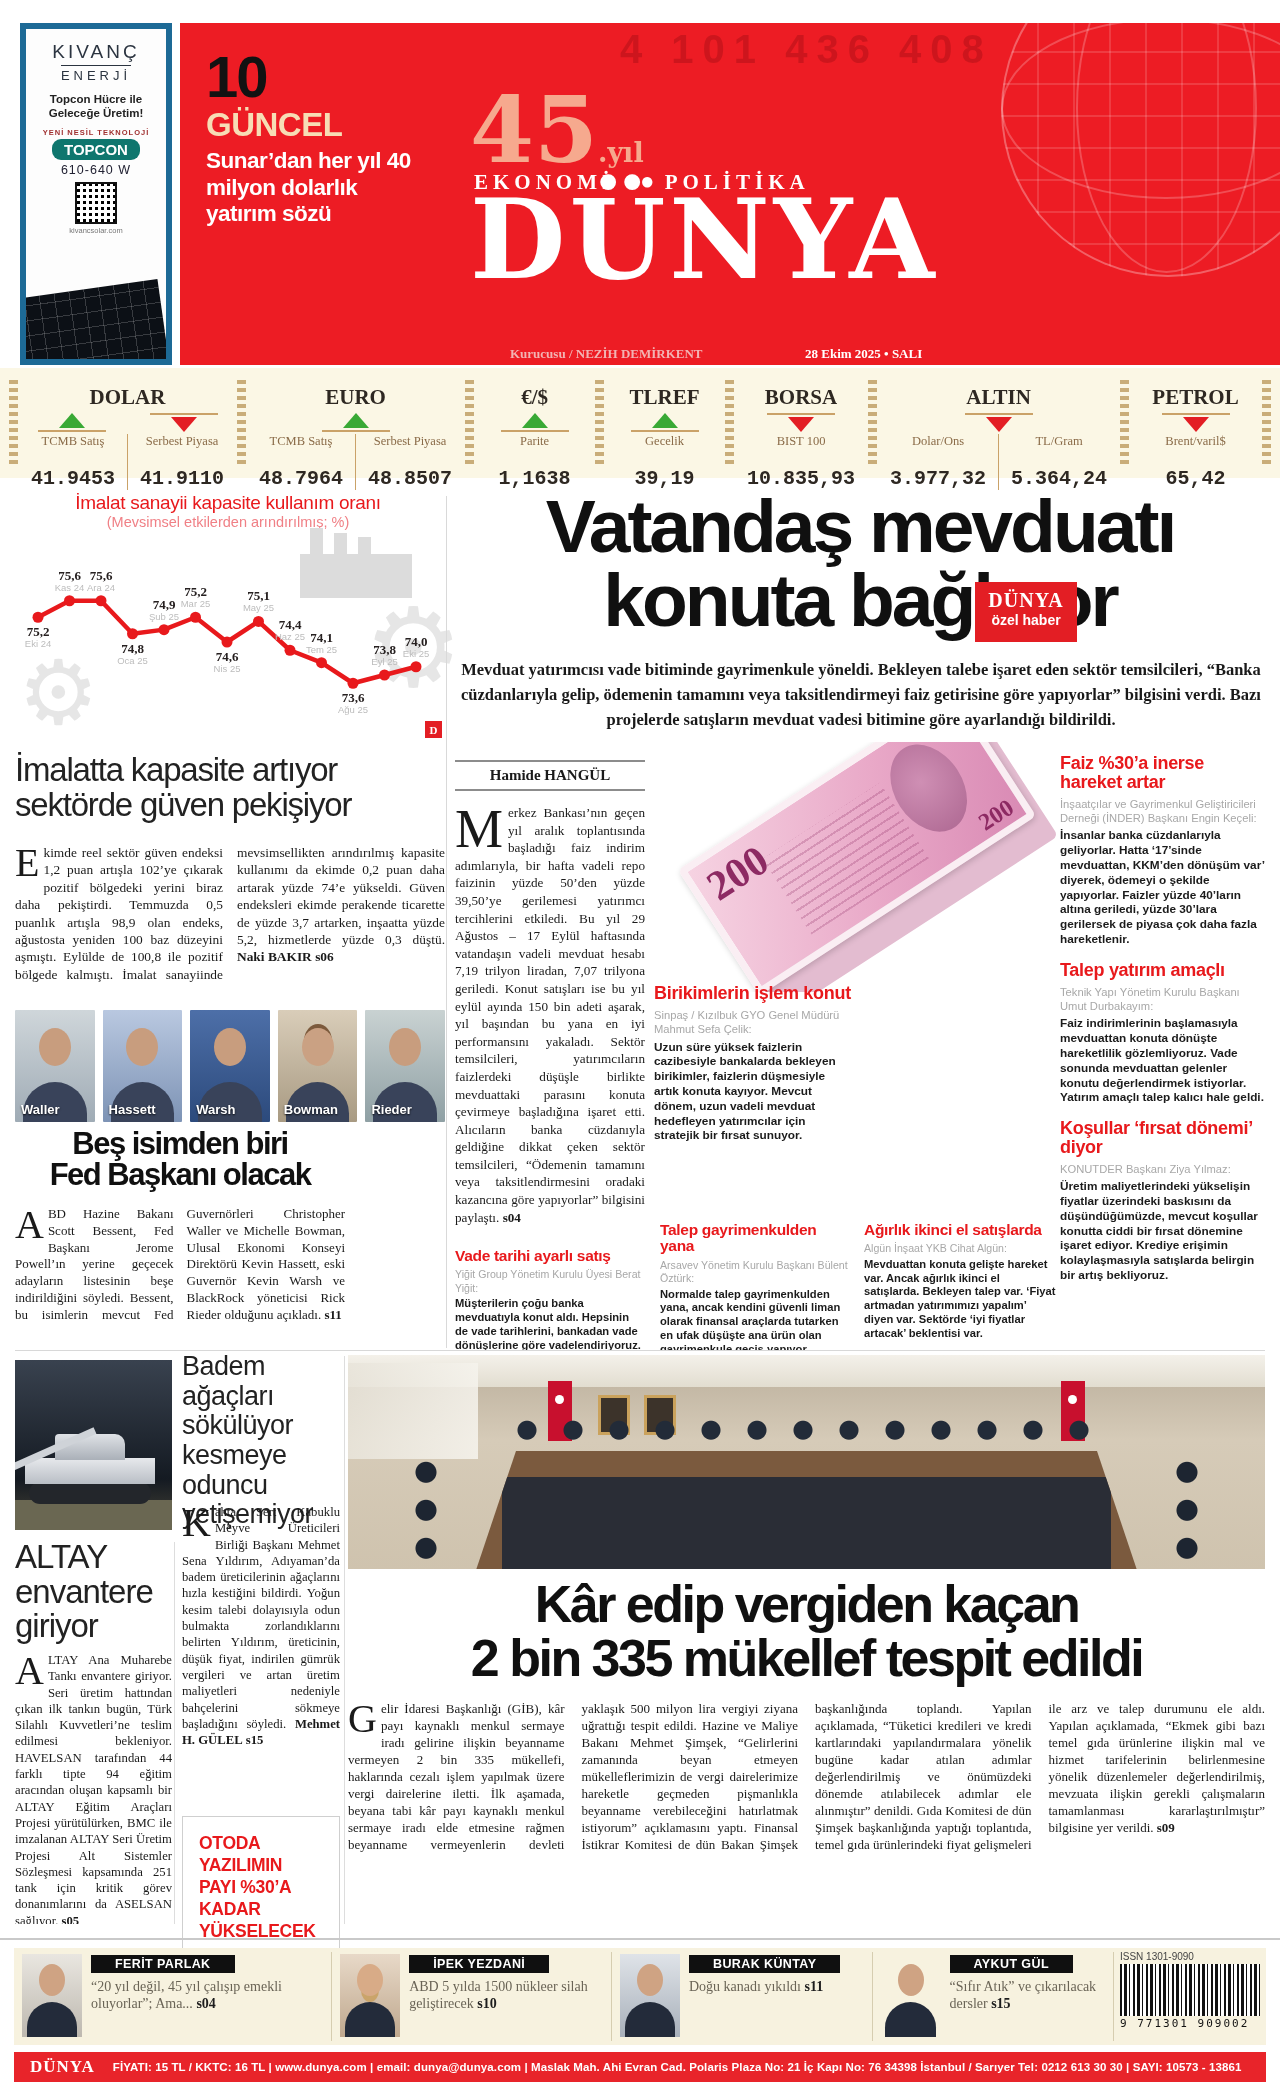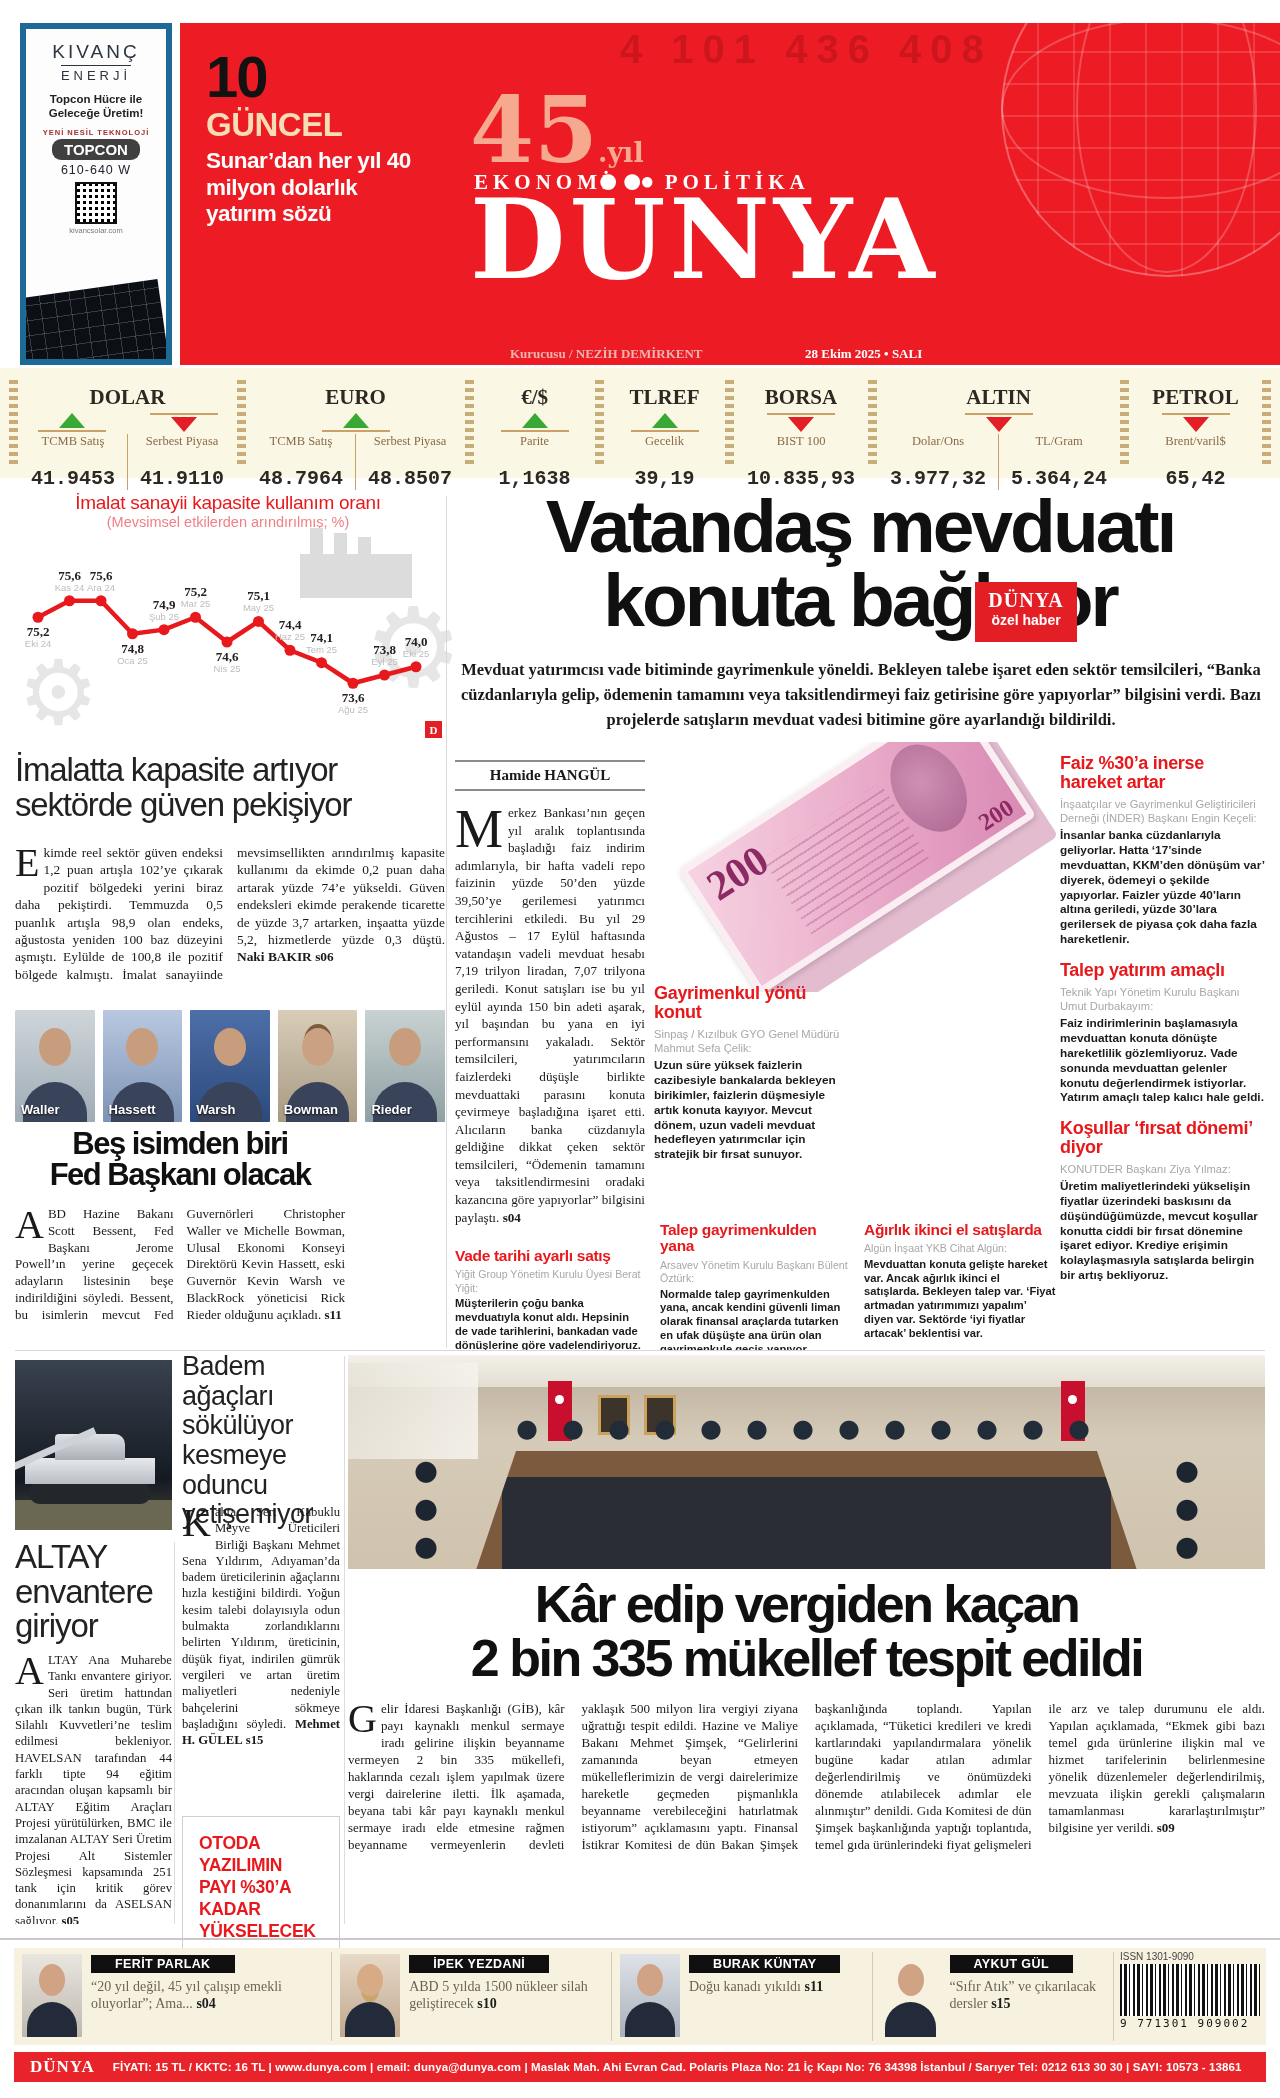--- a/index.html
+++ b/index.html
@@ -7,21 +7,21 @@
         font-family:"Liberation Sans",sans-serif;color:#1a1a1a;}
   .abs{position:absolute;}
 
   
   #ad{left:20px;top:23px;width:152px;height:342px;border:6px solid #1d6a96;background:#fdfdfd;box-sizing:border-box;overflow:hidden;text-align:center;}
   .ad-brand{font-family:"Liberation Sans",sans-serif;font-size:19px;letter-spacing:3px;color:#2b3440;margin-top:12px;font-weight:400;}
   .ad-rule{width:70px;height:1px;background:#2b3440;margin:2px auto;}
   .ad-sub{font-size:13px;letter-spacing:4px;color:#2b3440;}
   .ad-slogan{font-weight:700;font-size:11.5px;color:#222;margin-top:9px;line-height:1.25;padding:0 8px;}
   .ad-tech{font-size:7.5px;letter-spacing:1px;color:#a03030;font-weight:700;margin-top:7px;}
-  .ad-pill{display:inline-block;background:#404040;color:#fff;font-weight:700;font-size:15px;padding:2px 12px;border-radius:9px;margin-top:2px;}
+  .ad-pill{display:inline-block;background:#0f766e;color:#fff;font-weight:700;font-size:15px;padding:2px 12px;border-radius:9px;margin-top:2px;}
   .ad-power{font-size:12.5px;color:#223;margin-top:3px;letter-spacing:1px;}
   .ad-qr{width:38px;height:38px;margin:5px auto 0;border:2px solid #111;
          background:repeating-linear-gradient(0deg,#000 0 3px,#fff 3px 6px),repeating-linear-gradient(90deg,#000 0 3px,#fff 3px 6px);
          background-blend-mode:screen;}
   .ad-site{font-size:7.5px;color:#777;margin-top:2px;}
   .ad-panel{position:absolute;left:-12px;bottom:-14px;width:150px;height:84px;background:#0c1016;transform:rotate(-8deg);
             background-image:repeating-linear-gradient(90deg,rgba(255,255,255,.18) 0 1px,transparent 1px 15px),
                              repeating-linear-gradient(0deg,rgba(255,255,255,.18) 0 1px,transparent 1px 15px);}
 
   
@@ -453,21 +453,21 @@
       <div class="num2">200</div>
     </div>
   </div>
 
   <div id="byline" class="abs">Hamide HANGÜL</div>
   <div id="storybody" class="abs">
     <span class="dc">M</span><span>erkez Bankası’nın geçen yıl aralık toplantısında başladığı faiz indirim adımlarıyla, bir hafta vadeli repo faizinin yüzde 50’den yüzde 39,50’ye gerilemesi yatırımcı tercihlerini etkiledi. Bu yıl 29 Ağustos – 17 Eylül haftasında vatandaşın vadeli mevduat hesabı 7,19 trilyon liradan, 7,07 trilyona geriledi. Konut satışları ise bu yıl eylül ayında 150 bin adeti aşarak, yıl başından bu yana en iyi performansını yakaladı. Sektör temsilcileri, yatırımcıların faizlerdeki düşüşle birlikte mevduattaki parasını konuta çevirmeye başladığına işaret etti. Alıcıların banka cüzdanıyla geldiğine dikkat çeken sektör temsilcileri, “Ödemenin tamamını veya taksitlendirmesini oradaki kazancına göre yapıyorlar” bilgisini paylaştı.</span> <b class="jump">s04</b>
   </div>
 
   <div id="birik" class="abs">
-    <div class="qhead">Gayrimenkul yönü konut</div>
+    <div class="qhead">Birikimlerin işlem konut</div>
     <div class="qattr">Sinpaş / Kızılbuk GYO Genel Müdürü Mahmut Sefa Çelik:</div>
     <div class="qtext">Uzun süre yüksek faizlerin cazibesiyle bankalarda bekleyen birikimler, faizlerin düşmesiyle artık konuta kayıyor. Mevcut dönem, uzun vadeli mevduat hedefleyen yatırımcılar için stratejik bir fırsat sunuyor.</div>
   </div>
 
   <div id="sidebar" class="abs">
     <div class="sitem">
       <div class="qhead">Faiz %30’a inerse hareket artar</div>
       <div class="qattr">İnşaatçılar ve Gayrimenkul Geliştiricileri Derneği (İNDER) Başkanı Engin Keçeli:</div>
       <div class="qtext">İnsanlar banka cüzdanlarıyla geliyorlar. Hatta ‘17’sinde mevduattan, KKM’den dönüşüm var’ diyerek, ödemeyi o şekilde yapıyorlar. Faizler yüzde 40’ların altına geriledi, yüzde 30’lara gerilersek de piyasa çok daha fazla hareketlenir.</div>
     </div>

